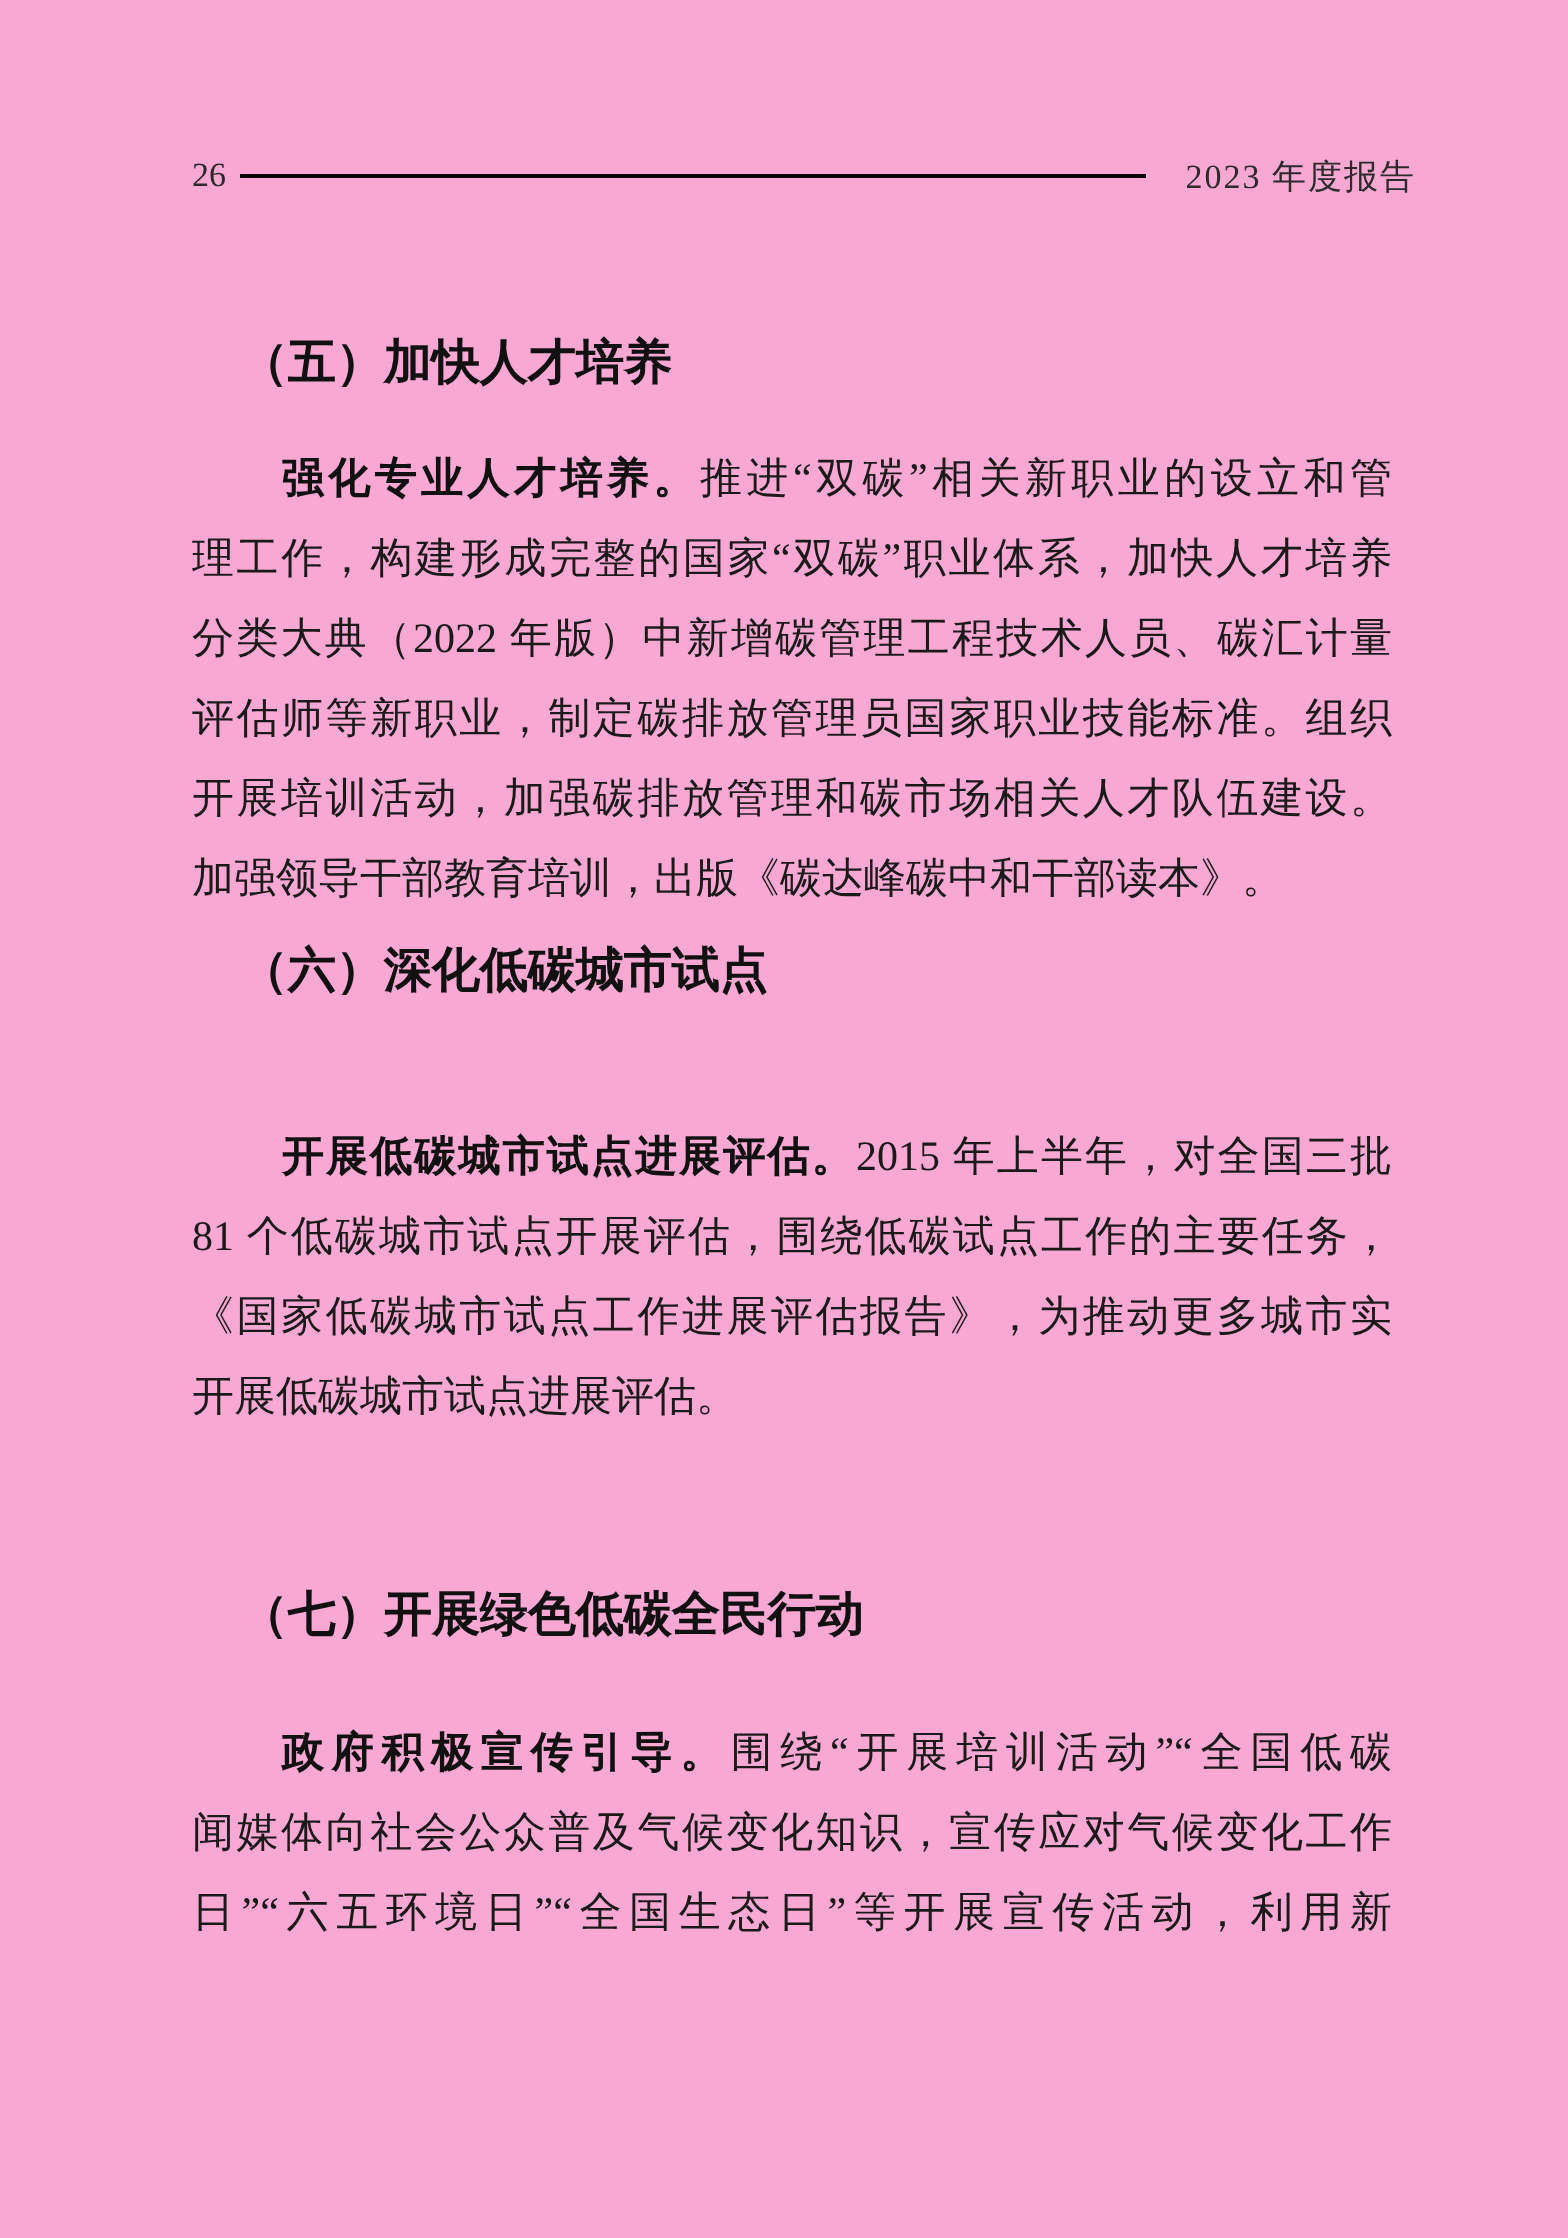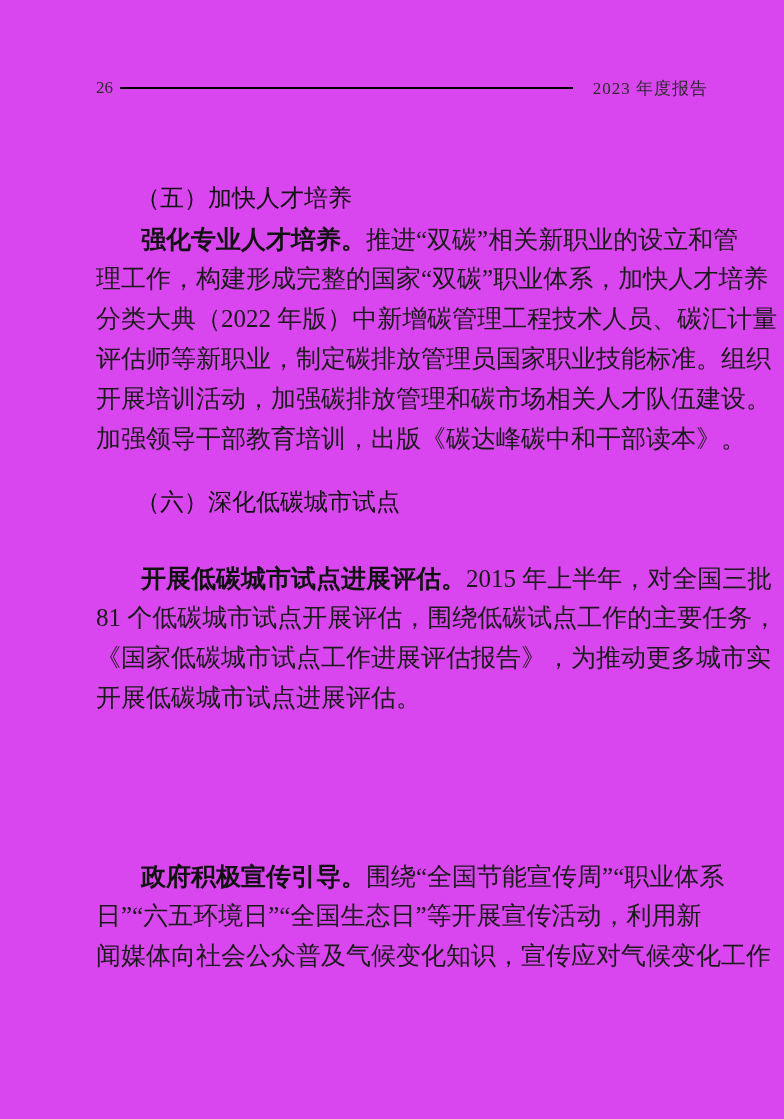--- a/index.html
+++ b/index.html
@@ -1,49 +1,49 @@
 <!DOCTYPE html>
 <html><head>
 <meta charset="utf-8">
 <style>
   html,body{margin:0;padding:0;background:#e8e8e8;}
   .page{
     position:relative;
     width:784px;height:1119px;
-    background:#d946ef;
+    background:#f9a8d4;
     font-family:"Liberation Serif","DejaVu Serif",serif;
     color:#1a1a1a;
     overflow:hidden;
   }
   
   .header{
     position:absolute;
     left:96px;top:76px;width:612px;height:24px;
     display:flex;align-items:center;
     font-size:17px;color:#2b2b2b;
   }
   .page-num{flex:0 0 auto;}
   .header-rule{
     flex:1 1 auto;height:2.5px;background:#000;
     margin-left:7px;margin-right:20px;
   }
   .report-title{flex:0 0 auto;letter-spacing:1px;}
   
   .sec-heading{
     position:absolute;left:96px;width:600px;height:32px;
-    margin:16px;padding:0 0 0 24px;box-sizing:border-box;
+    margin:0;padding:0 0 0 24px;box-sizing:border-box;
     font-family:"Liberation Sans","DejaVu Sans",sans-serif;
-    font-weight:400;font-size:24px;line-height:32px;
+    font-weight:700;font-size:24px;line-height:32px;
     color:#111;
   }
   
   .para{position:absolute;left:96px;width:600px;}
   .line{
     height:40px;line-height:40px;
-    font-size:25px;
+    font-size:21px;
     text-align:justify;
     text-align-last:justify;
     white-space:nowrap;
   }
   .line.first{padding-left:45px;}
   .line.para-end{text-align-last:left;}
   .lead{
     font-family:"Liberation Sans","DejaVu Sans",sans-serif;
     font-weight:700;color:#111;
   }
@@ -72,20 +72,21 @@
 
   <h2 class="sec-heading" style="top:470px">（六）深化低碳城市试点</h2>
 
   <div class="para" style="top:558px">
     <div class="line first"><span class="lead">开展低碳城市试点进展评估。</span><span>2015 年上半年，对全国三批</span></div>
     <div class="line">81 个低碳城市试点开展评估，围绕低碳试点工作的主要任务，</div>
     <div class="line">《国家低碳城市试点工作进展评估报告》，为推动更多城市实</div>
     <div class="line para-end">开展低碳城市试点进展评估。</div>
   </div>
 
+  <h2 class="sec-heading" style="top:792px">（七）开展绿色低碳全民行动</h2>
 
   <div class="para" style="top:856px">
-    <div class="line first"><span class="lead">政府积极宣传引导。</span><span>围绕“全国节能宣传周”“职业体系</span></div>
+    <div class="line first"><span class="lead">政府积极宣传引导。</span><span>围绕“开展培训活动”“全国低碳</span></div>
+    <div class="line">闻媒体向社会公众普及气候变化知识，宣传应对气候变化工作</div>
     <div class="line">日”“六五环境日”“全国生态日”等开展宣传活动，利用新</div>
-    <div class="line">闻媒体向社会公众普及气候变化知识，宣传应对气候变化工作</div>
   </div>
 
 </div>
 
 </body></html>

